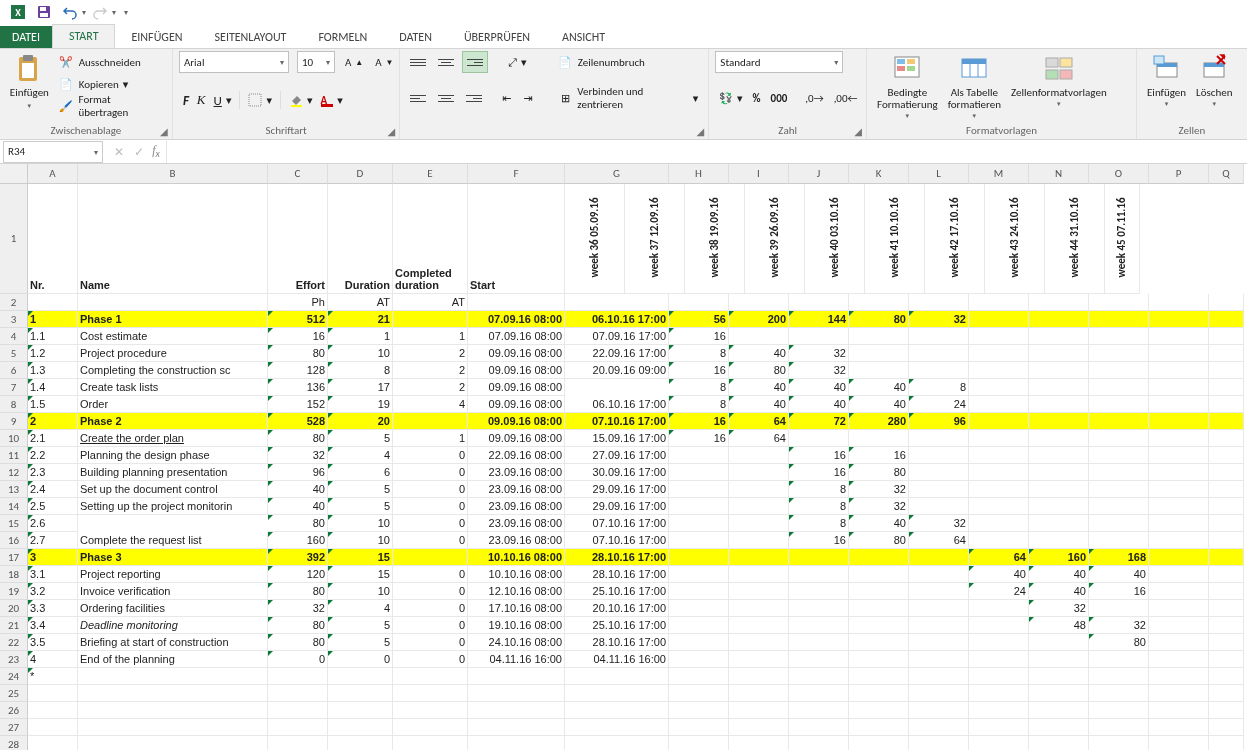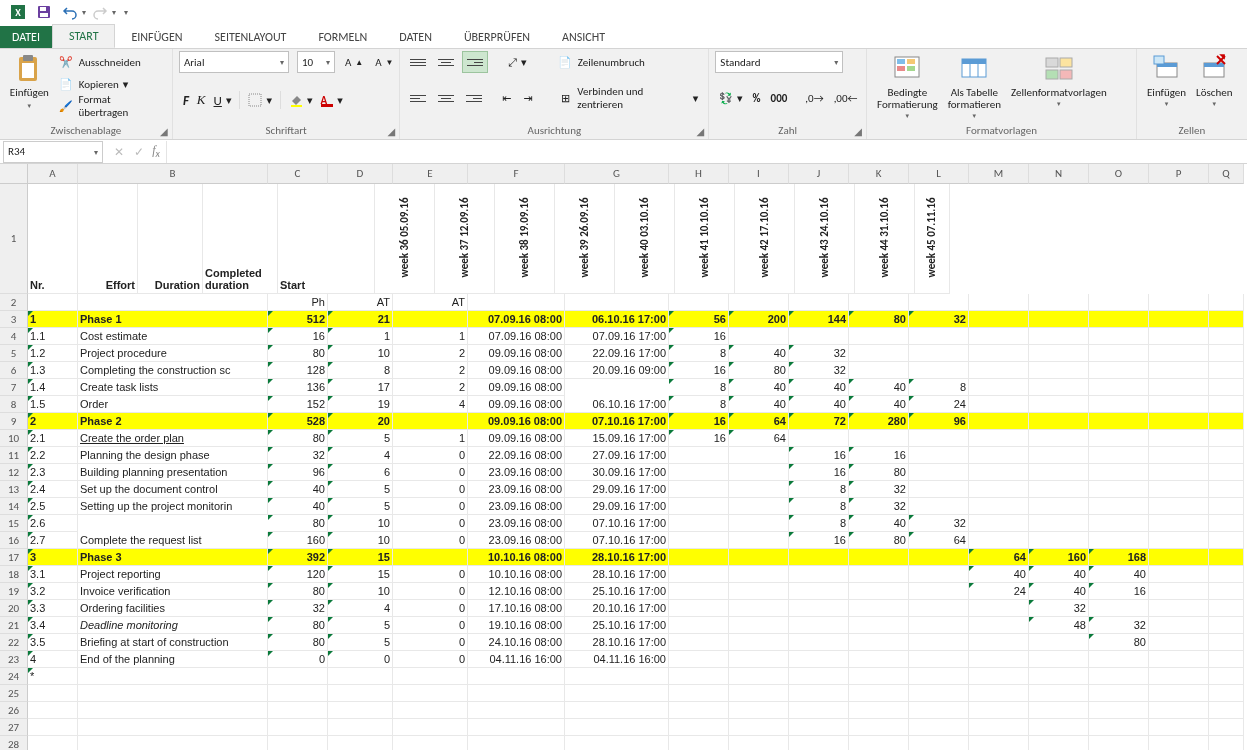--- a/index.html
+++ b/index.html
@@ -273,21 +273,20 @@
             <span class="icon">📄</span>
             <span>Zeilenumbruch</span>
           </div>
         <div class="small-btn">
             <span class="icon">⊞</span>
             <span>Verbinden und zentrieren</span> 
             <span class="caret">▾</span>
           </div>
       </div>
     </div>
-    <div class="group-label">Ausrichtung</div>
     <div class="group-launcher">◢</div>
   </div>
 
   <div class="group" style="min-width:140px">
     <div class="group-content col" style="gap:14px">
       <div class="selectbox" style="width:128px">
           <span>Standard</span>
           <span class="arrow">▾</span>
         </div>
       <div class="row" style="gap:2px">
@@ -449,20 +448,21 @@
         <div class="colhdr" style="width: 60px;">M</div>
         <div class="colhdr" style="width: 60px;">N</div>
         <div class="colhdr" style="width: 60px;">O</div>
         <div class="colhdr" style="width: 60px;">P</div>
         <div class="colhdr" style="width: 35px;">Q</div>
       </div>
     <div class="cells">
 
       <div class="gridrow header-row">
         <div class="cell bold" style="width:50px">Nr.</div>
+        <div class="cell bold" style="width:190px">Name</div>
         <div class="cell bold right" style="width:60px">Effort</div>
         <div class="cell bold right" style="width:65px">Duration</div>
         <div class="cell bold" style="width:75px;white-space:normal;line-height:12px">Completed duration</div>
         <div class="cell bold" style="width:97px">Start</div>
         <div id="weekhdrs" style="display:flex">
             <div class="cell bold vert" style="width: 60px; height: 110px;">
               <div class="rotated">week 36 05.09.16</div>
             </div>
             <div class="cell bold vert" style="width: 60px; height: 110px;">
               <div class="rotated">week 37 12.09.16</div>

